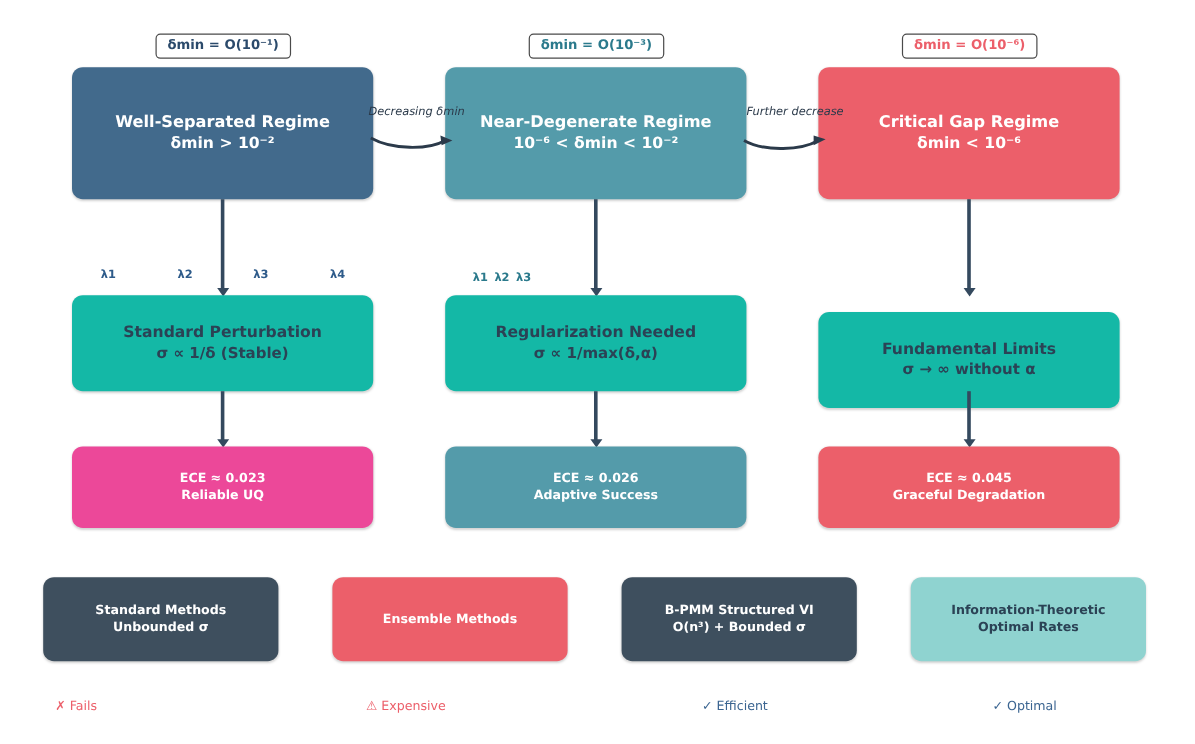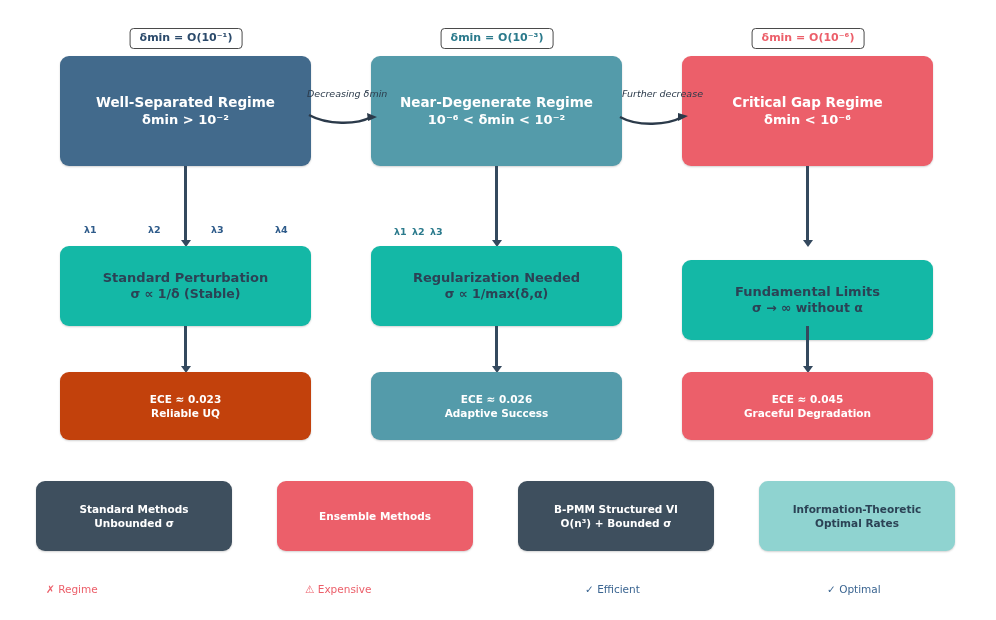--- a/index.html
+++ b/index.html
@@ -156,21 +156,21 @@
 
   <div class="vline" style="left:184px;top:326px;height:43px;"></div>
   <div class="arrowhead" style="left:185.5px;top:366px;"></div>
 
   <div class="vline" style="left:495px;top:326px;height:43px;"></div>
   <div class="arrowhead" style="left:496.5px;top:366px;"></div>
 
   <div class="vline" style="left:806px;top:326px;height:43px;"></div>
   <div class="arrowhead" style="left:807.5px;top:366px;"></div>
 
-  <div class="node ece" id="ece0" style="left: 60px; top: 372px; background: #c2410c;">
+  <div class="node ece" id="ece0" style="left: 60px; top: 372px; background: #ec4899;">
     <div class="l1">ECE ≈ 0.023</div>
     <div class="l2">Reliable UQ</div>
   </div>
 
   <div class="node ece" id="ece1" style="left: 371px; top: 372px; background: rgb(84, 155, 170);">
     <div class="l1">ECE ≈ 0.026</div>
     <div class="l2">Adaptive Success</div>
   </div>
 
   <div class="node ece" id="ece2" style="left: 682px; top: 372px; background: rgb(236, 95, 106);">
@@ -187,18 +187,18 @@
   </div>
   <div class="node legendbox" id="lg2" style="left: 518px; top: 481px; background: rgb(62, 79, 94);">
     <div class="l1">B-PMM Structured VI</div>
     <div class="l2">O(n³) + Bounded σ</div>
   </div>
   <div class="node legendbox light" id="lg3" style="left: 759px; top: 481px; background: rgb(143, 211, 208);">
     <div class="l1">Information-Theoretic</div>
     <div class="l2">Optimal Rates</div>
   </div>
 
-  <div class="caption bad" style="left:46px;top:583px;">✗ Regime</div>
+  <div class="caption bad" style="left:46px;top:583px;">✗ Fails</div>
   <div class="caption bad" style="left:305px;top:583px;">⚠ Expensive</div>
   <div class="caption good" style="left:585px;top:583px;">✓ Efficient</div>
   <div class="caption good" style="left:827px;top:583px;">✓ Optimal</div>
 
 </div>
 
 </body></html>

